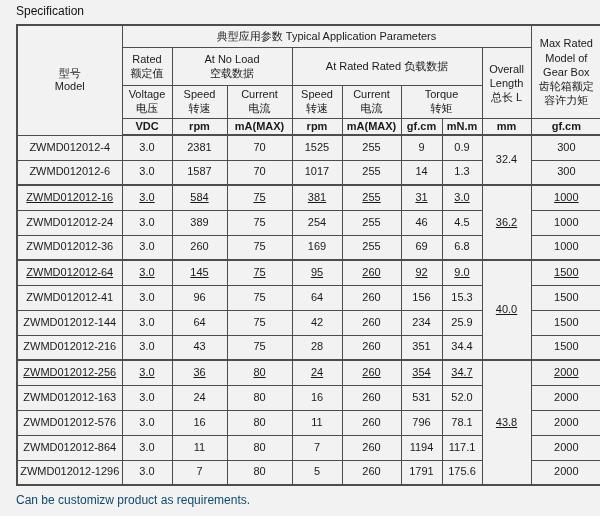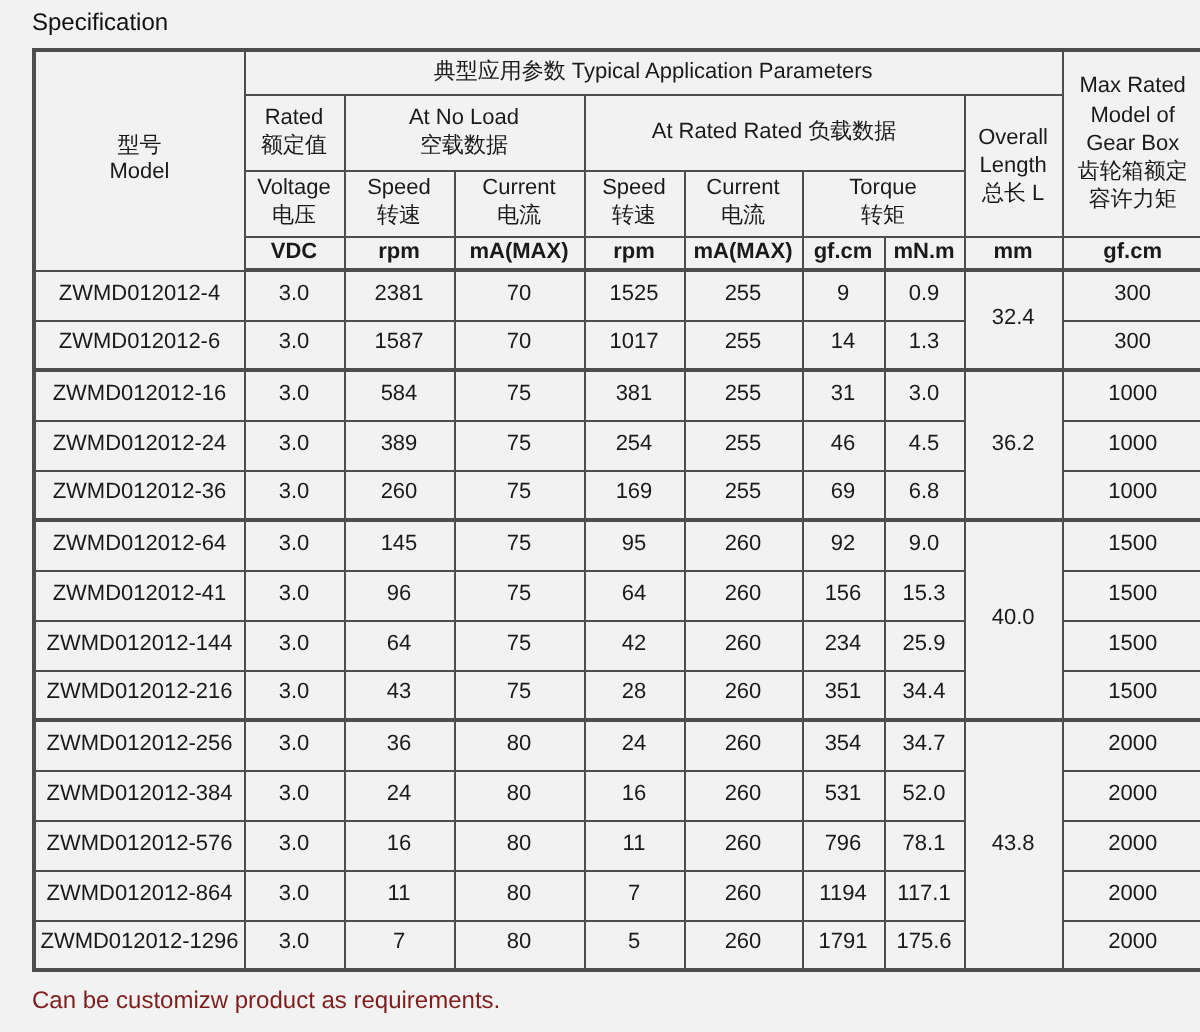--- a/index.html
+++ b/index.html
@@ -34,27 +34,27 @@
     line-height: 1.25;
     padding: 0;
     overflow: hidden;
     white-space: nowrap;
   }
   tr.ha td { height: 21px; }
   tr.hb td { height: 37px; }
   tr.hc td { height: 32px; }
   tr.hd td { height: 15px; border-bottom-width: 2px; font-weight: bold; }
   tbody tr { height: 25px; }
-  tbody tr.thick-top td { border-top-width: 2px; }
+  tbody tr.thick-top td { border-top-width: 2px; text-decoration: underline; }
   .two-line span { display: block; }
   .ml { display: block; line-height: 1.3; }
   .footer {
     margin-top: 7px;
     font-size: 12px;
-    color: #7f1d1d;
+    color: #0c4a6e;
   }
 </style>
 </head>
 <body>
 
 <div class="page">
   <div class="title">Specification</div>
 
   <table class="spec">
     <colgroup>
@@ -247,21 +247,21 @@
           <td>36</td>
           <td>80</td>
           <td>24</td>
           <td>260</td>
           <td>354</td>
           <td>34.7</td>
           <td rowspan="5">43.8</td>
           <td>2000</td>
         </tr>
         <tr>
-          <td>ZWMD012012-384</td>
+          <td>ZWMD012012-163</td>
           <td>3.0</td>
           <td>24</td>
           <td>80</td>
           <td>16</td>
           <td>260</td>
           <td>531</td>
           <td>52.0</td>
           <td>2000</td>
         </tr>
         <tr>

